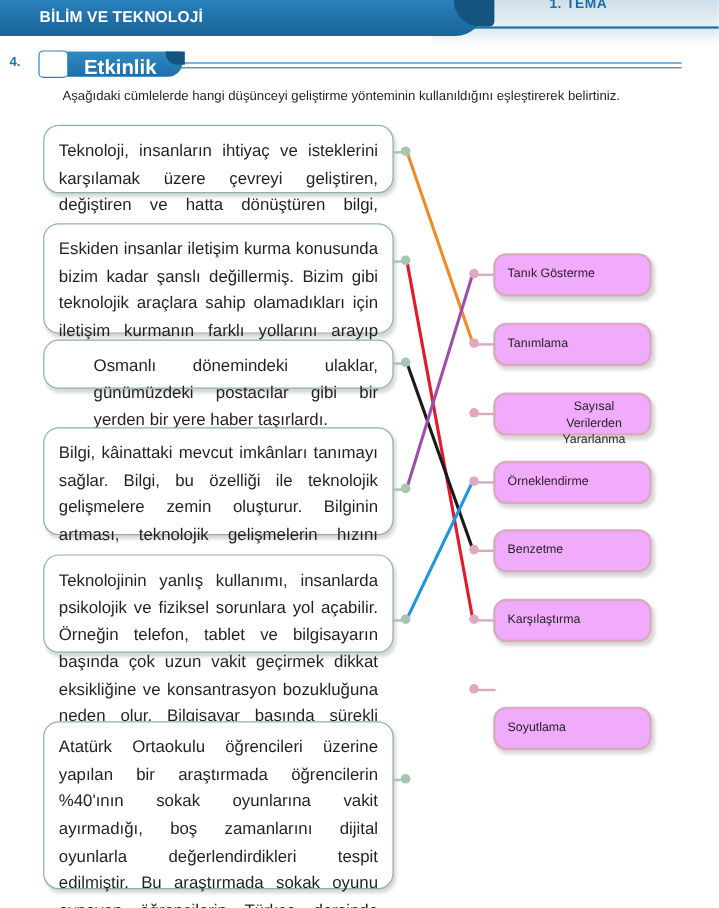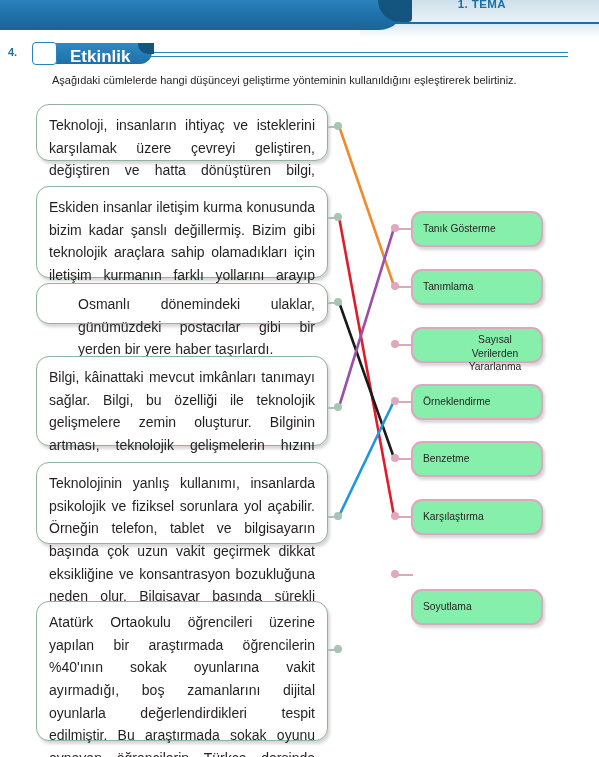--- a/index.html
+++ b/index.html
@@ -164,21 +164,21 @@
     text-align: justify;
     text-justify: inter-word;
   }
 
   
   .right-box {
     position: absolute;
     left: 411px;
     width: 132px;
     height: 36px;
-    background: #86efac;
+    background: #f0abfc;
     border: 2px solid #dba9bf;
     border-radius: 11px;
     box-sizing: border-box;
     box-shadow: 2px 3px 3px rgba(150,150,150,.38);
   }
   .right-box-text {
     display: block;
     padding: 0 10px;
     font-size: 10.3px;
     color: #231f20;
@@ -223,20 +223,21 @@
 </head>
 <body>
 
 <div id="top-header">
   <div id="tema-strip"></div>
   <div id="tema-underline"></div>
   <div id="tema-fade"></div>
   <div id="tema-label">1. TEMA</div>
   <div id="header-band"></div>
   <div id="header-notch"></div>
+  <div id="header-title">BİLİM VE TEKNOLOJİ</div>
 </div>
 
 <div id="etkinlik-row">
   <div id="etkinlik-rule"></div>
   <div id="etkinlik-banner"></div>
   <div id="etkinlik-banner-tip"></div>
   <div id="etkinlik-number-box"></div>
   <div id="etkinlik-number">4.</div>
   <div id="etkinlik-label">Etkinlik</div>
 </div>

